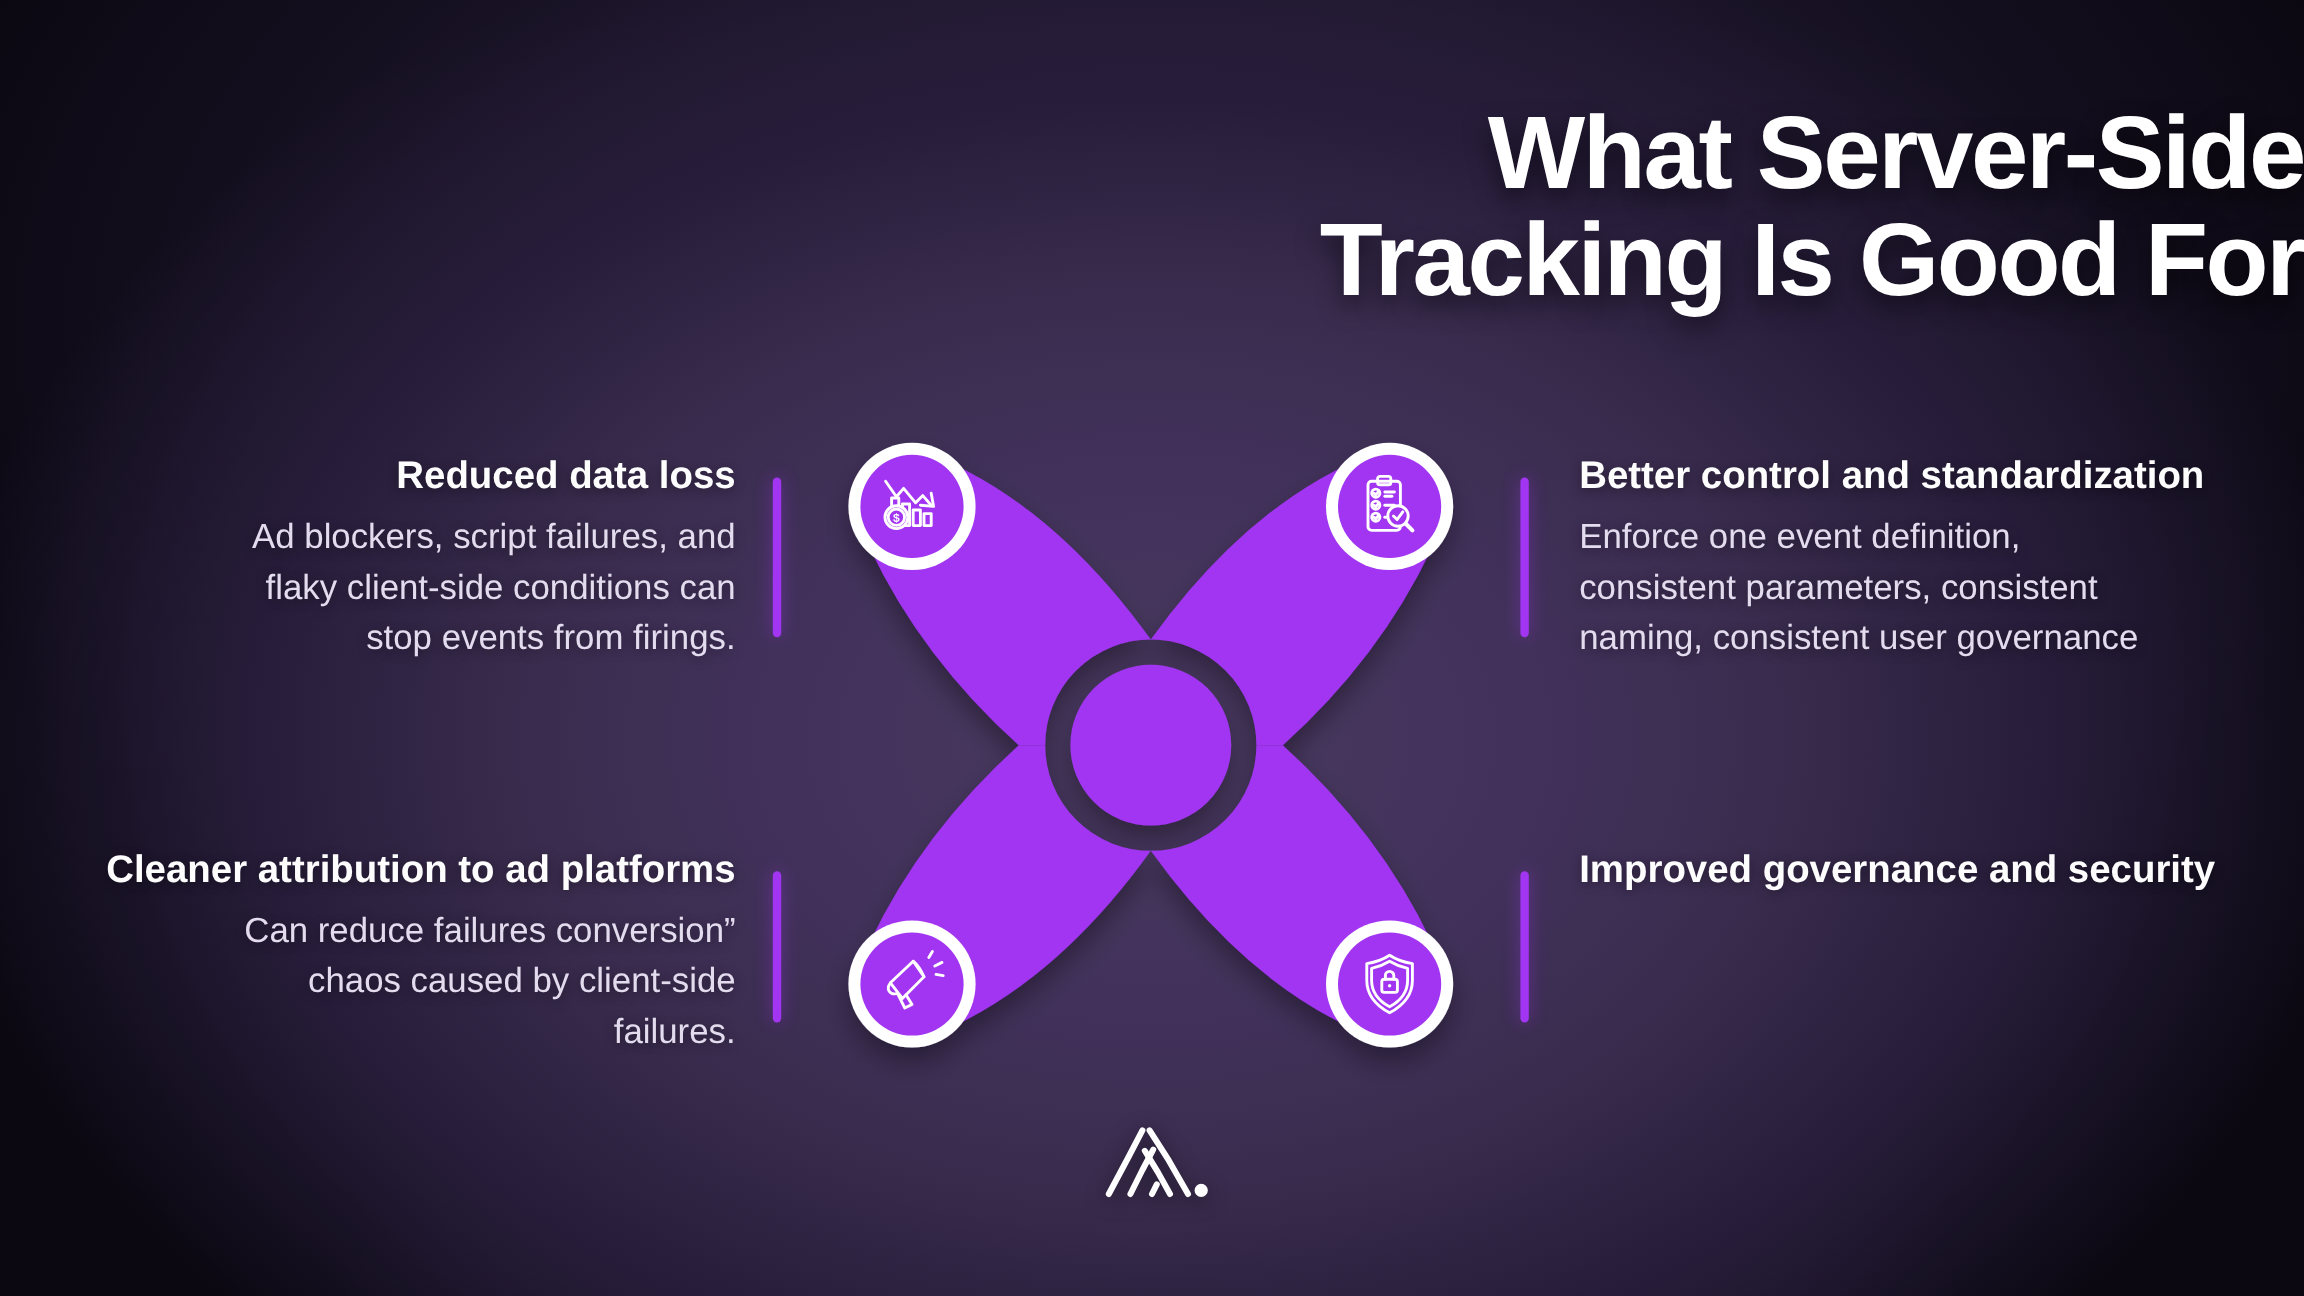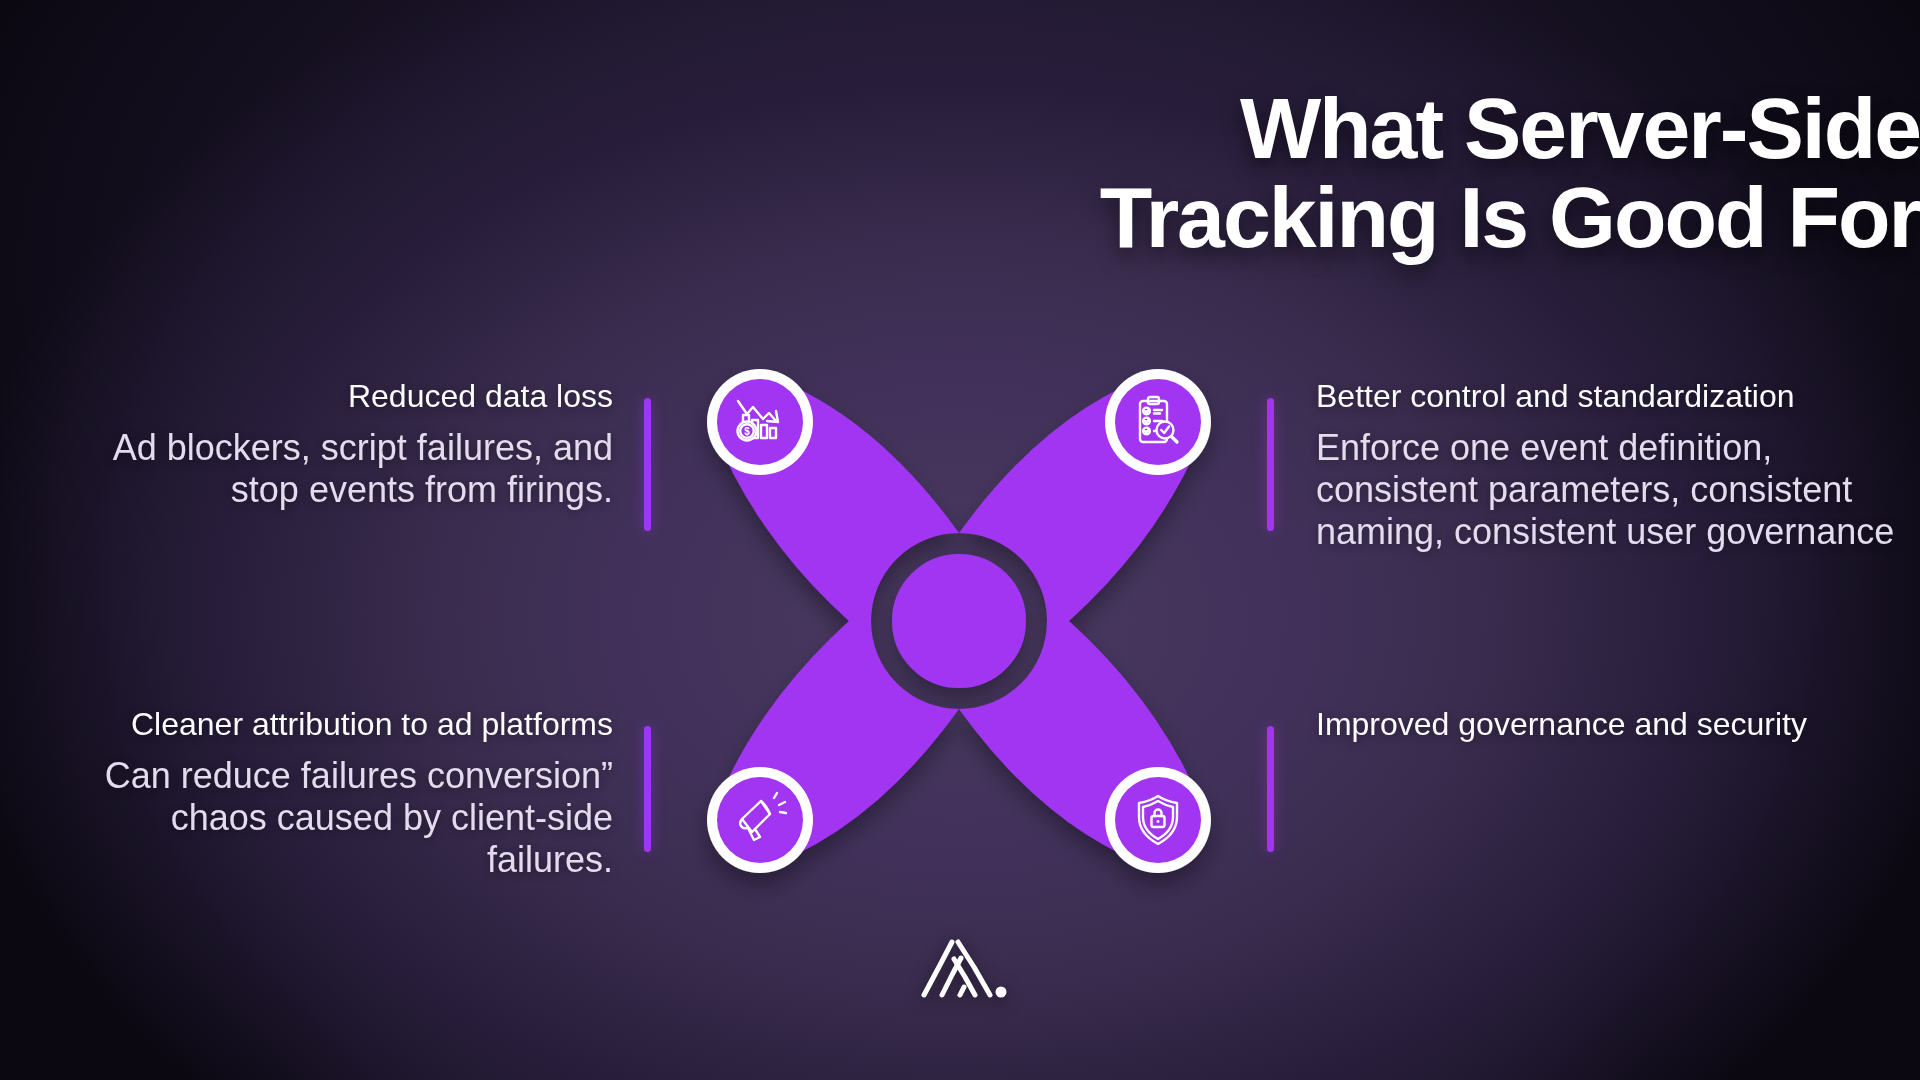--- a/index.html
+++ b/index.html
@@ -11,22 +11,22 @@
       radial-gradient(1500px 950px at 50% 25%, #2d2242 0%, rgba(13,9,20,0) 70%),
       radial-gradient(900px 600px at 50% 100%, #2a1f3d 0%, rgba(13,9,20,0) 75%),
       #0b0812;
   }
   .title{
     position:absolute;top:84px;left:0;right:0;text-align:right;
     color:#fff;font-weight:700;font-size:86px;line-height:1.04;letter-spacing:-2px;
     text-shadow:0 9px 20px rgba(0,0,0,.55);
   }
   .quad{position:absolute;text-shadow:0 2px 10px rgba(0,0,0,.4);}
-  .quad h2{margin:0 0 12px 0;color:#fdfdfe;font-size:32px;font-weight:400;line-height:1.2;white-space:nowrap;}
-  .quad .body{color:#e3dcee;font-size:36px;font-weight:400;}
+  .quad h2{margin:0 0 12px 0;color:#fdfdfe;font-size:32px;font-weight:700;line-height:1.2;white-space:nowrap;}
+  .quad .body{color:#e3dcee;font-size:29px;font-weight:400;}
   .quad .bl{display:block;line-height:42px;white-space:nowrap;}
   .q-right-align{text-align:right;}
   .q-tl{right:1307px;top:377px;}
   .q-tr{left:1316px;top:377px;}
   .q-bl{right:1307px;top:705px;}
   .q-br{left:1316px;top:705px;text-align:center;}
   .accent-bar{position:absolute;width:7px;border-radius:4px;background:#a235f2;box-shadow:0 0 14px rgba(162,53,242,.45);}
   .bar-tl{left:644px;top:398px;height:133px;}
   .bar-tr{left:1267px;top:398px;height:133px;}
   .bar-bl{left:644px;top:726px;height:126px;}
@@ -41,20 +41,21 @@
 
   <div class="title">
     <div>What Server-Side</div>
     <div>Tracking Is Good For</div>
   </div>
 
   <div class="quad q-tl q-right-align">
     <h2>Reduced data loss</h2>
     <div class="body">
       <span class="bl">Ad blockers, script failures, and</span>
+      <span class="bl">flaky client-side conditions can</span>
       <span class="bl">stop events from firings.</span>
     </div>
   </div>
   <div class="accent-bar bar-tl"></div>
 
   <div class="quad q-tr">
     <h2>Better control and standardization</h2>
     <div class="body">
       <span class="bl">Enforce one event definition,</span>
       <span class="bl">consistent parameters, consistent</span>

